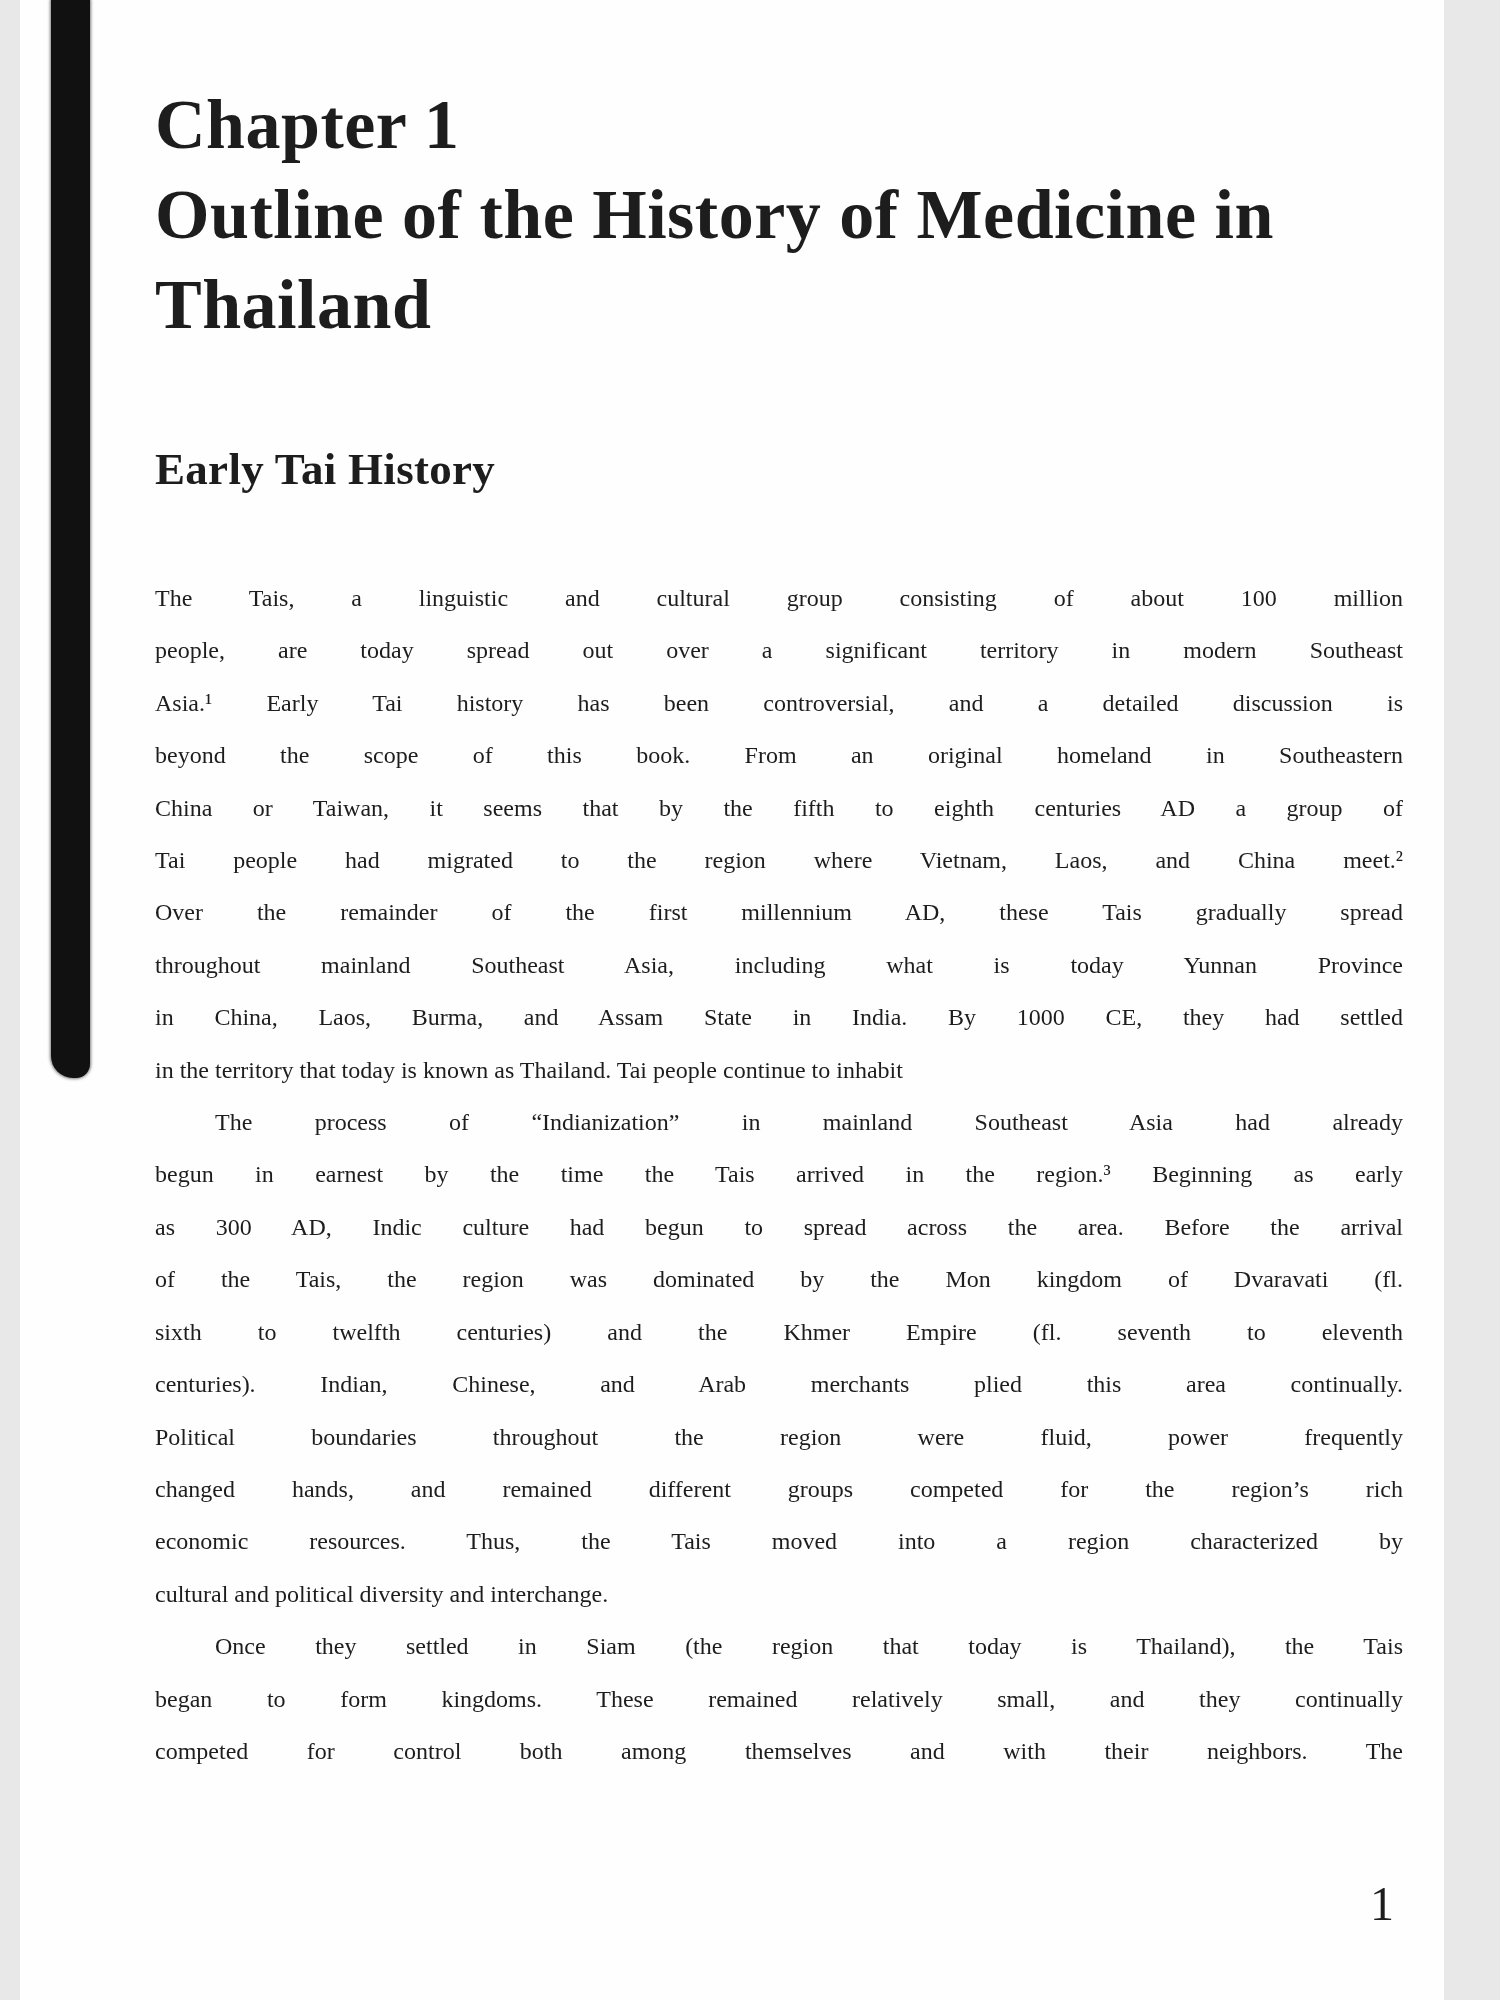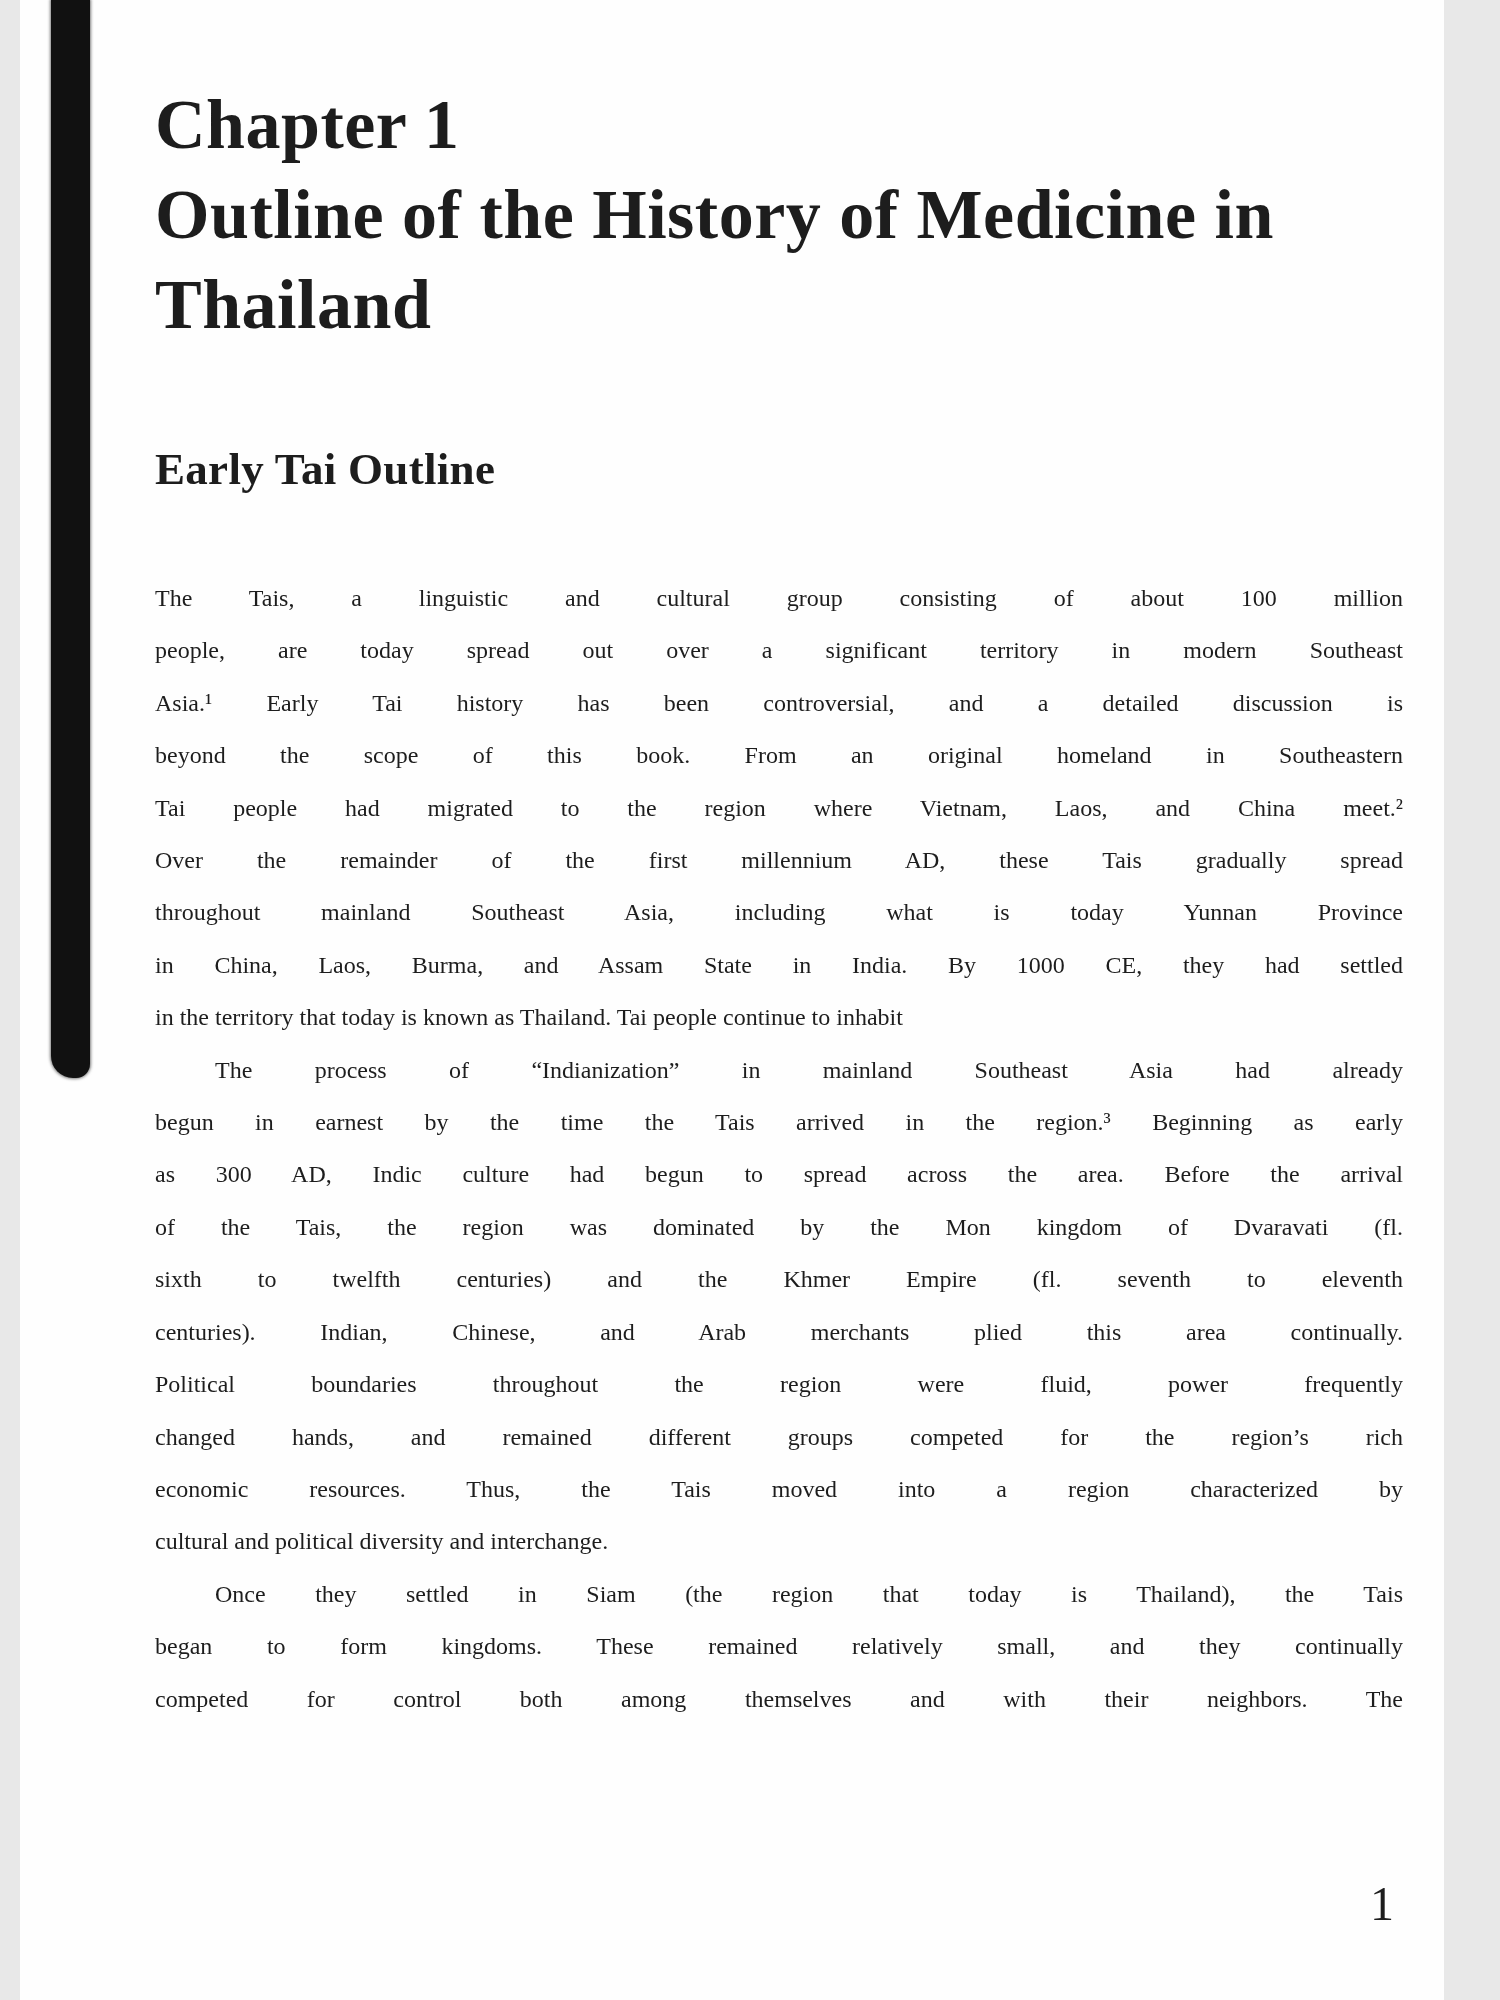--- a/index.html
+++ b/index.html
@@ -86,28 +86,29 @@
 <div class="page">
   <div class="gutter-bar"></div>
 
   <div class="content">
     <h1 class="chapter-title">
       <span class="title-line">Chapter 1</span>
       <span class="title-line">Outline of the History of Medicine in</span>
       <span class="title-line">Thailand</span>
     </h1>
 
-    <h2 class="section-heading">Early Tai Outline</h2>
+    <h2 class="section-heading">Early Tai History</h2>
 
     <div class="body-text">
         <div class="para">
           <div class="line">The Tais, a linguistic and cultural group consisting of about 100 million</div>
           <div class="line">people, are today spread out over a significant territory in modern Southeast</div>
           <div class="line">Asia.¹ Early Tai history has been controversial, and a detailed discussion is</div>
           <div class="line">beyond the scope of this book. From an original homeland in Southeastern</div>
+          <div class="line">China or Taiwan, it seems that by the fifth to eighth centuries AD a group of</div>
           <div class="line">Tai people had migrated to the region where Vietnam, Laos, and China meet.²</div>
           <div class="line">Over the remainder of the first millennium AD, these Tais gradually spread</div>
           <div class="line">throughout mainland Southeast Asia, including what is today Yunnan Province</div>
           <div class="line">in China, Laos, Burma, and Assam State in India. By 1000 CE, they had settled</div>
           <div class="line">in the territory that today is known as Thailand. Tai people continue to inhabit</div>
         </div>
         <div class="para">
           <div class="line indent">The process of “Indianization” in mainland Southeast Asia had already</div>
           <div class="line">begun in earnest by the time the Tais arrived in the region.³ Beginning as early</div>
           <div class="line">as 300 AD, Indic culture had begun to spread across the area. Before the arrival</div>

